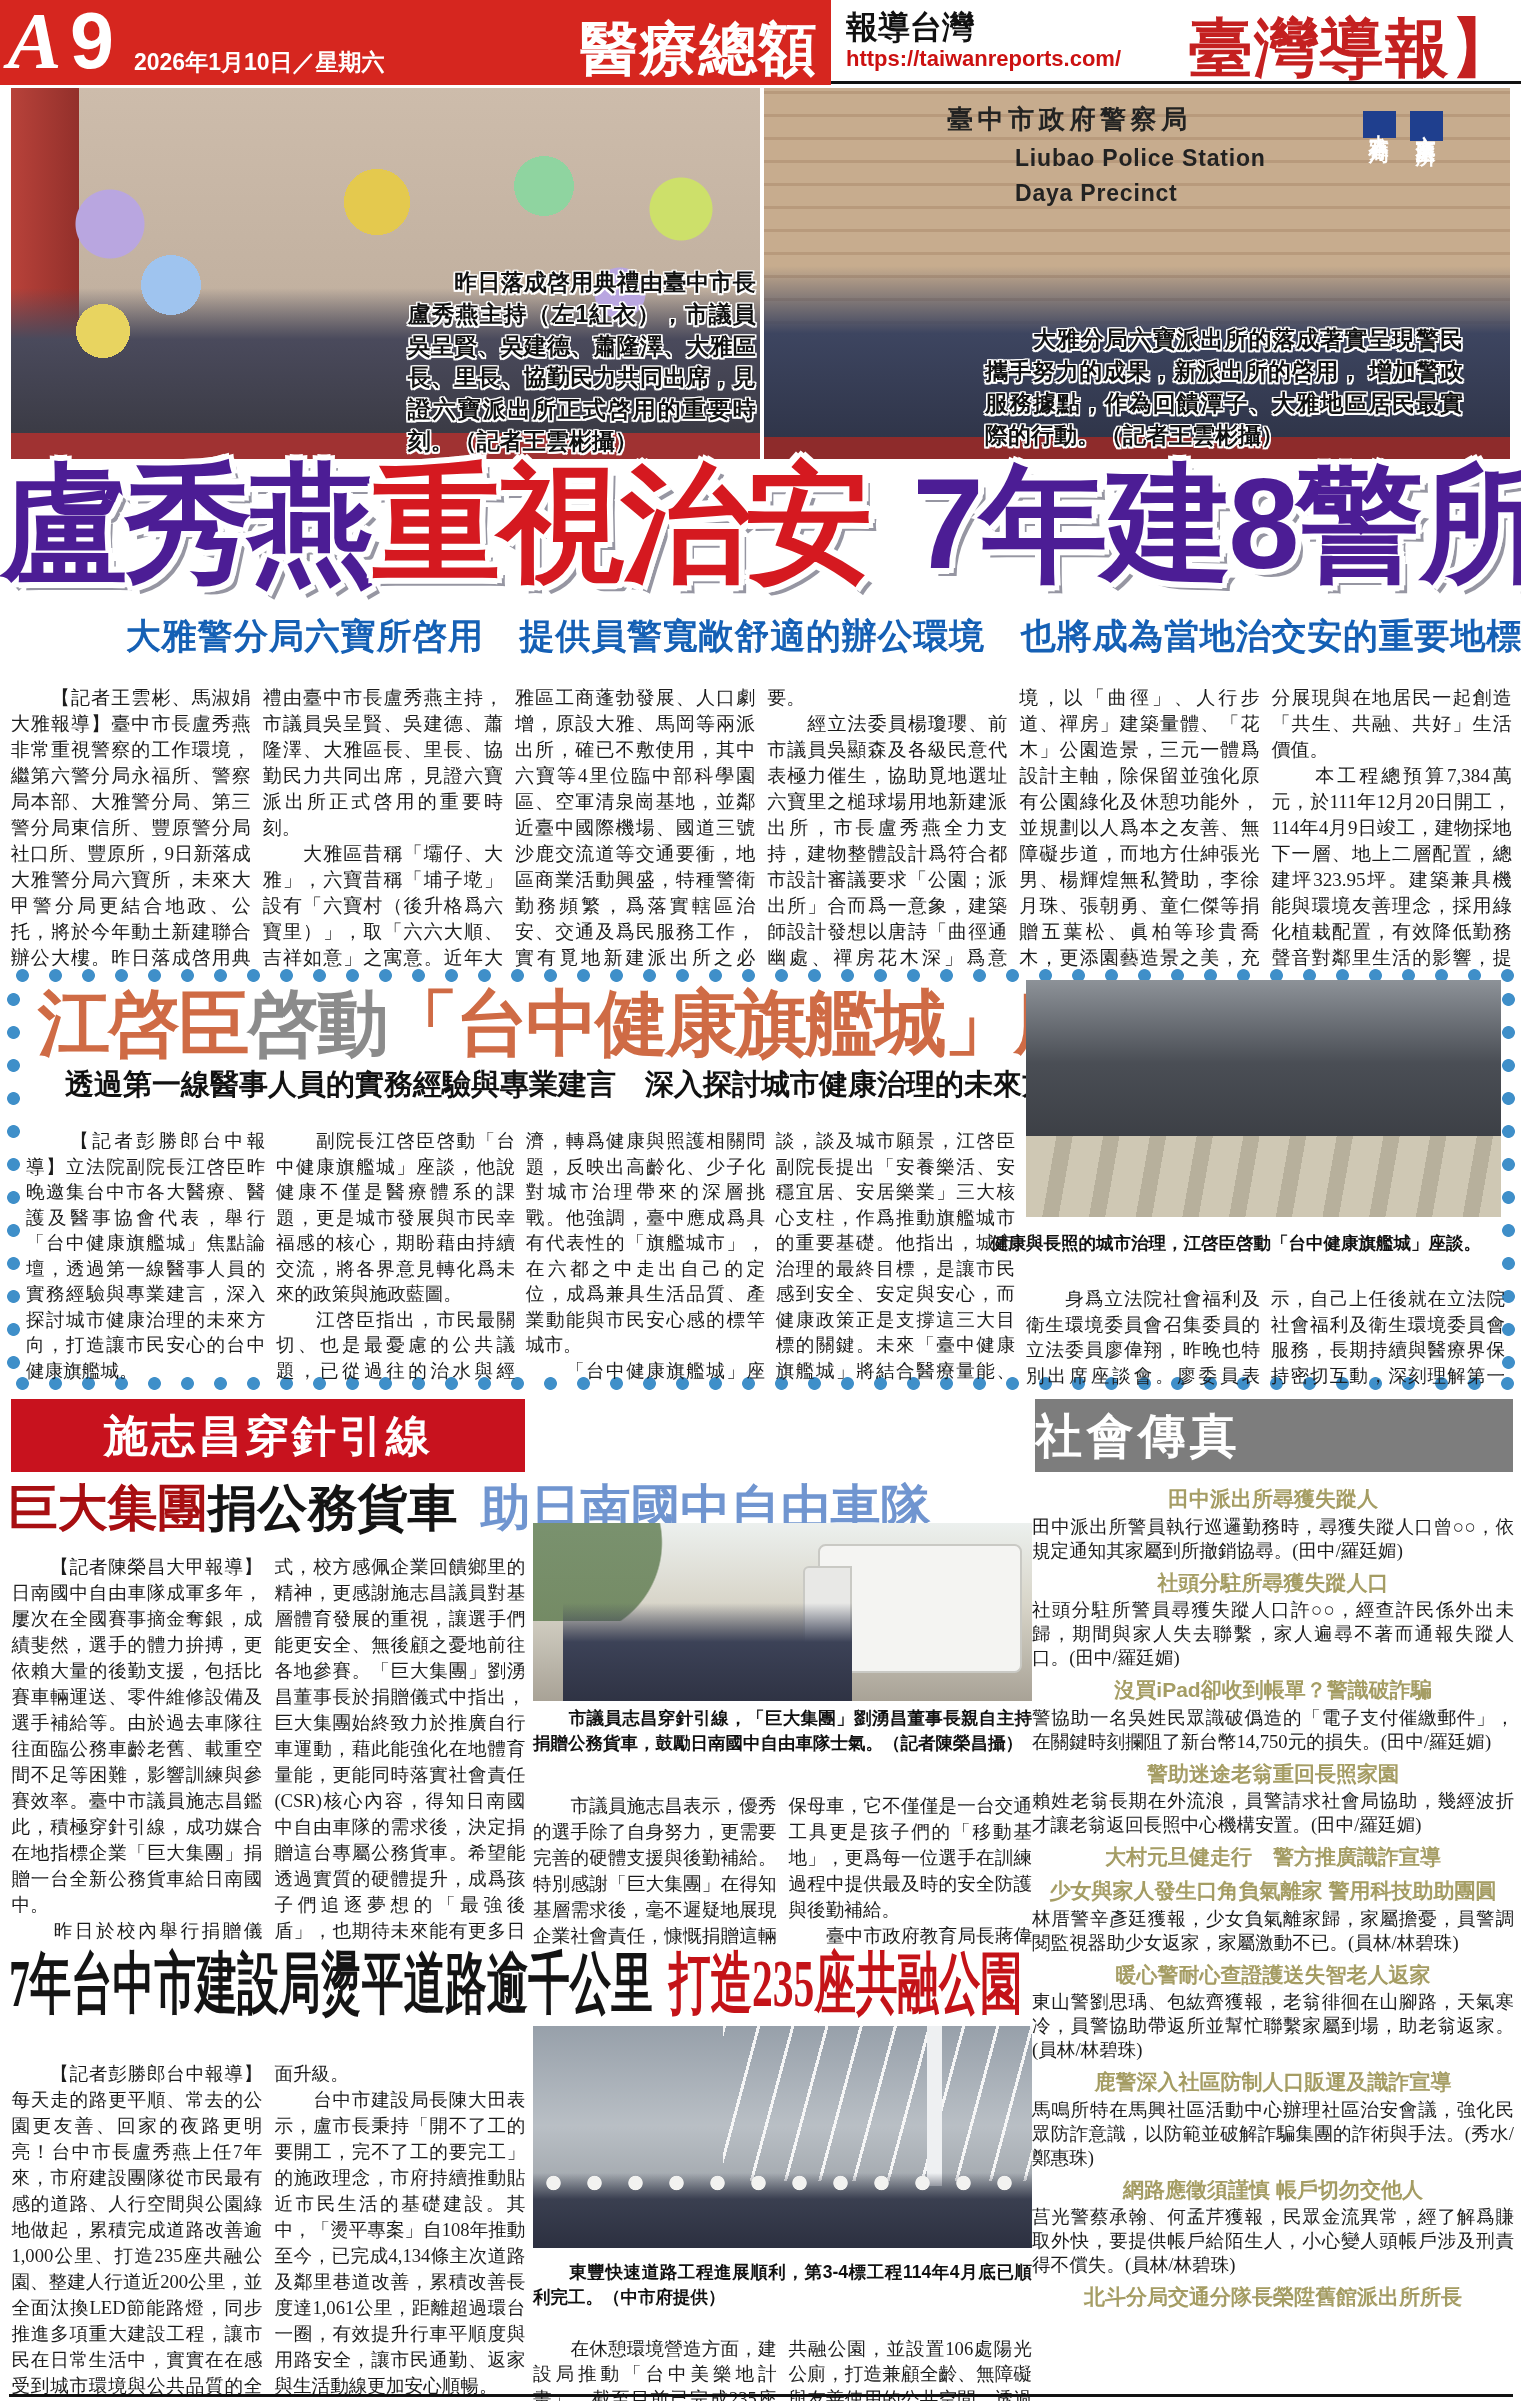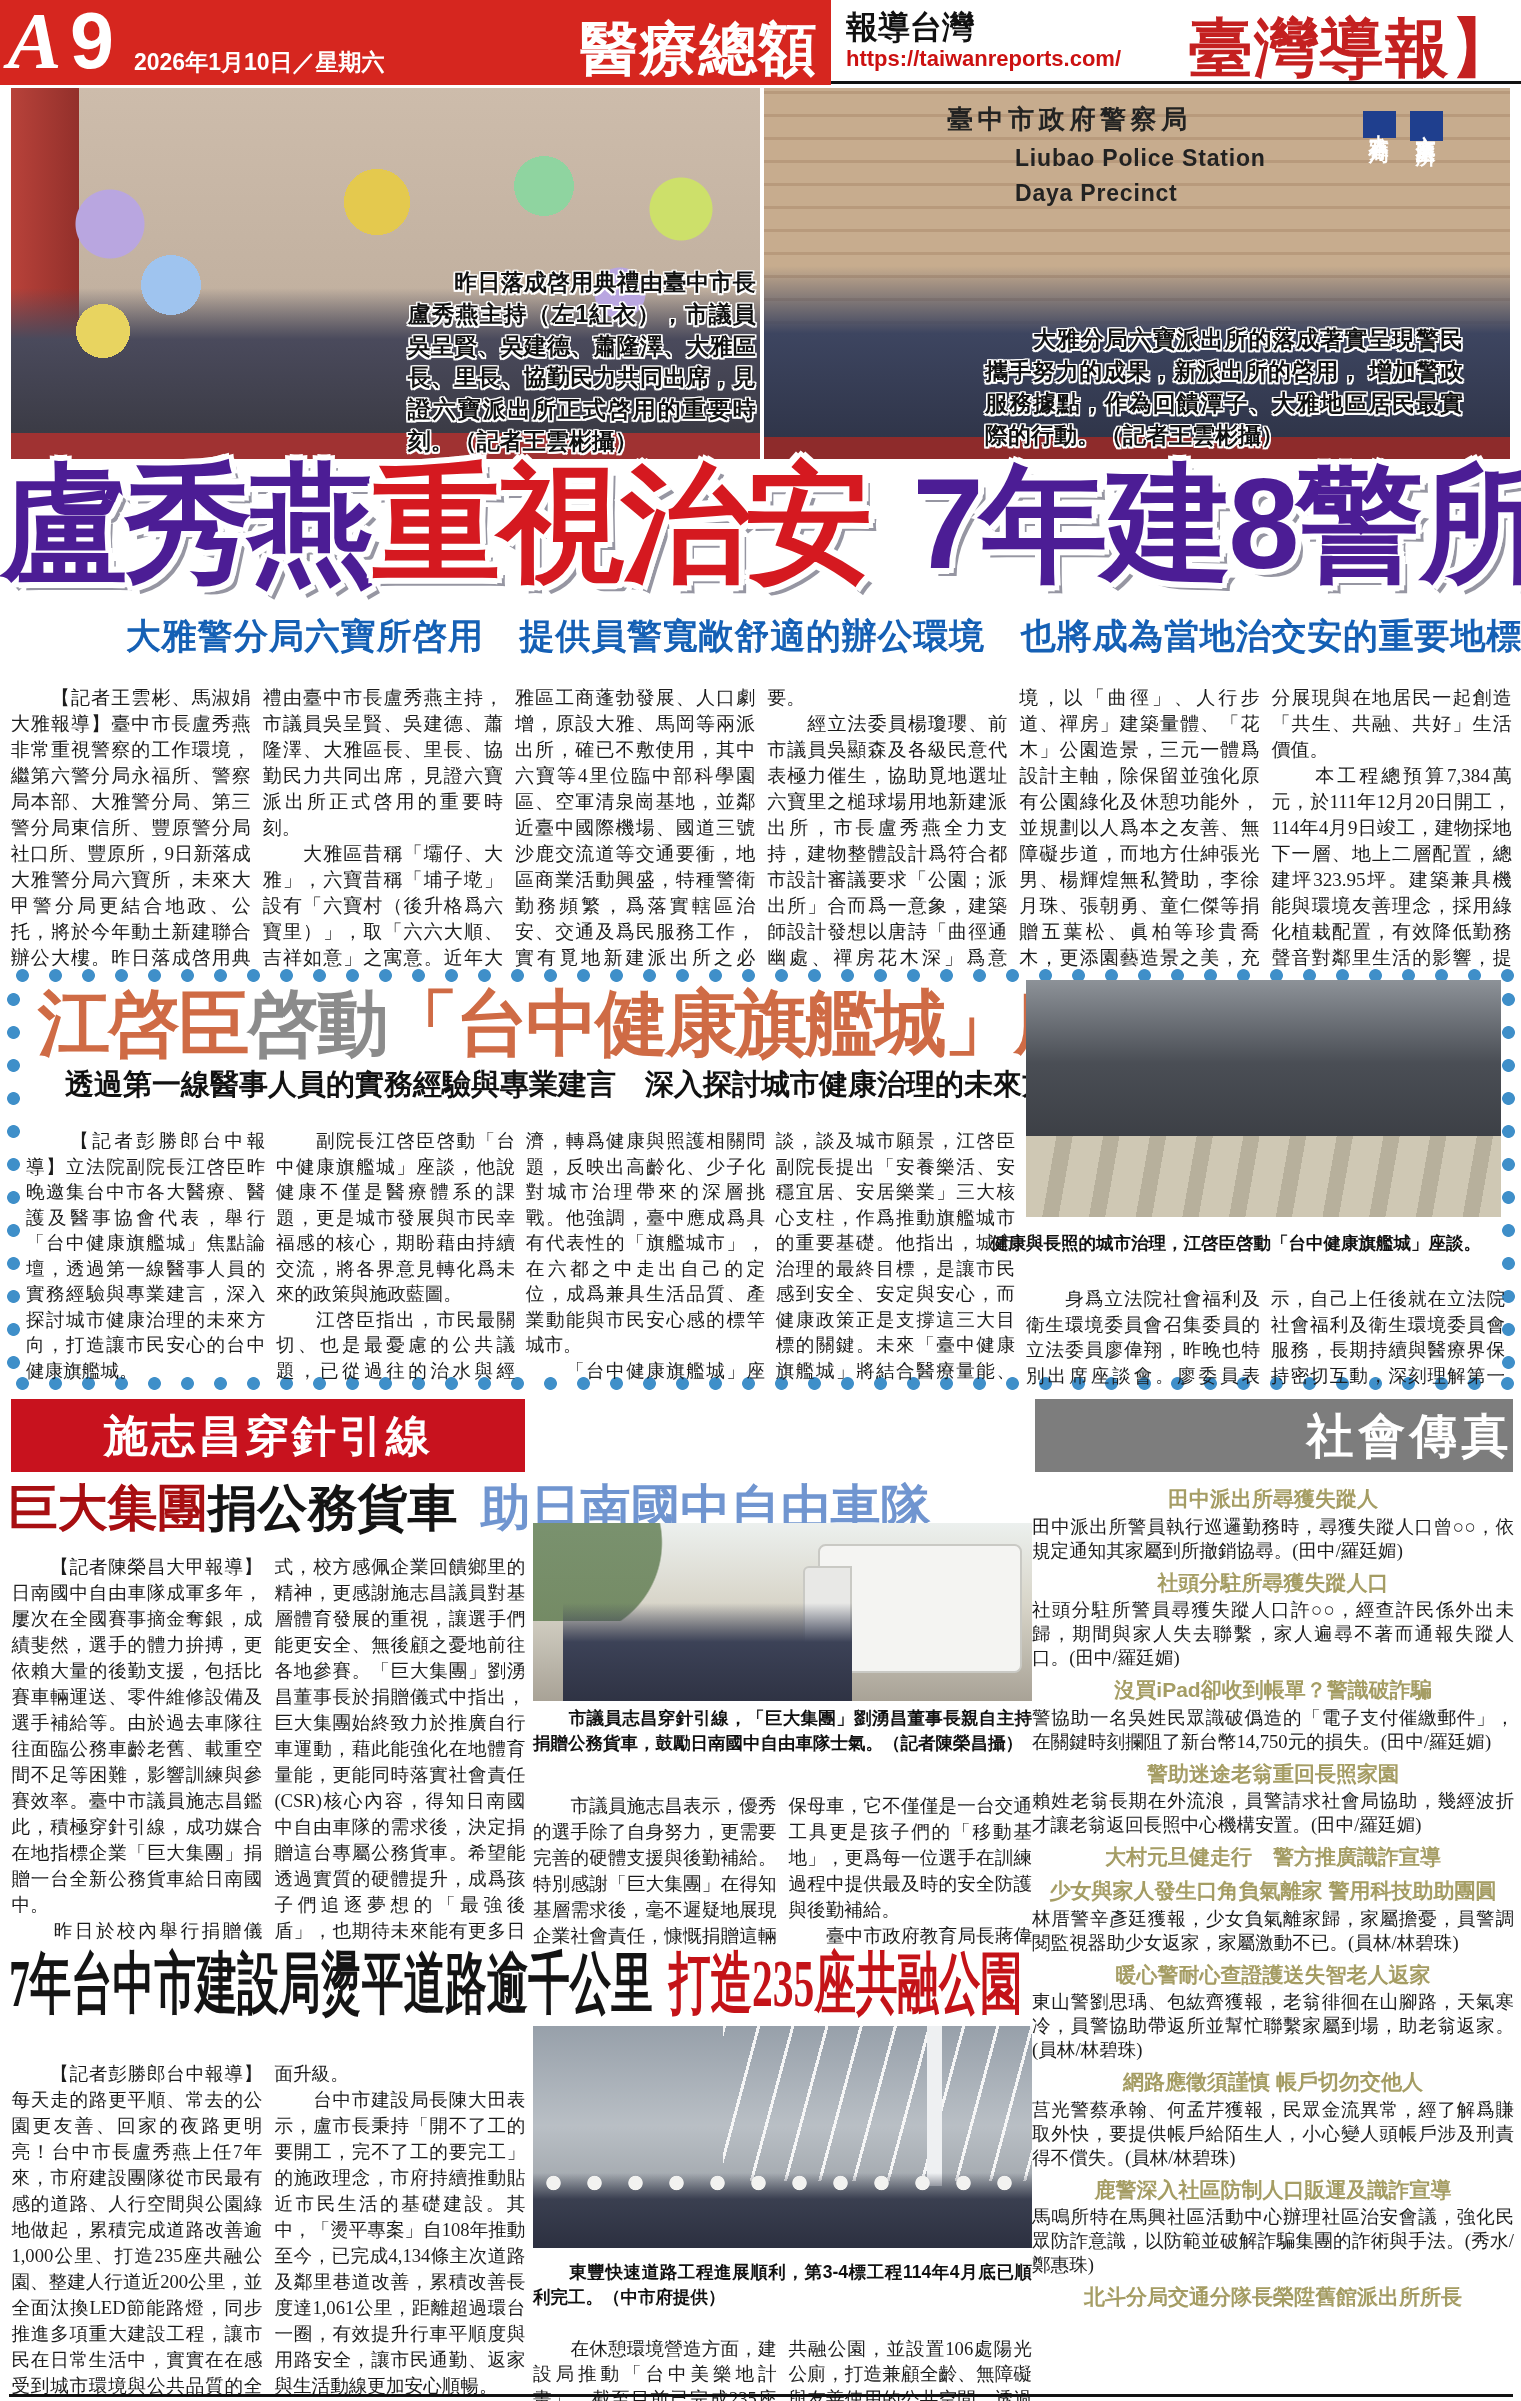--- a/index.html
+++ b/index.html
@@ -84,21 +84,21 @@
   .photo3t{left:533px;top:1523px;width:499px;height:178px;background:linear-gradient(180deg,#ecf0ee 0%,#d8d5c9 45%,#a8a296 100%);}
   .p3t-tree{left:0;top:0;width:34%;height:55%;background:radial-gradient(circle at 20% 20%,#5d7a4e 0 60%,rgba(0,0,0,0) 61%);opacity:.8;}
   .p3t-truck{right:2%;top:12%;width:40%;height:70%;background:#f4f4f2;border:2.3px solid #c9c9c4;border-radius:7.6px;}
   .p3t-cab{right:36%;top:24%;width:9%;height:56%;background:#e8e8e6;border:2.3px solid #c9c9c4;border-radius:6px 0 0 6px;}
   .p3t-people{left:6%;bottom:0;width:58%;height:55%;background:linear-gradient(180deg,rgba(50,55,75,0) 0,#3c4257 40%,#2f3344 100%);}
   .cap3{left:533px;top:1706px;width:499px;font-family:"Liberation Sans",sans-serif;font-weight:700;font-size:17.5px;line-height:1.45;color:#111;text-align:justify;}
   .body3R{left:533px;top:1773px;width:499px;height:160px;column-count:2;column-gap:12px;font-size:18.6px;line-height:26px;}
 
   
   .bannerSH{left:1035px;top:1399px;width:478px;height:73px;background:#7d7d7d;color:#fff;
-    font-family:"Liberation Sans",sans-serif;font-weight:900;font-size:47px;text-align:right;line-height:73px;letter-spacing:4.6px;}
+    font-family:"Liberation Sans",sans-serif;font-weight:900;font-size:47px;text-align:left;line-height:73px;letter-spacing:4.6px;}
   .sh-list{left:1032px;top:1479px;width:482px;height:910px;overflow:hidden;}
   .sh-h{font-family:"Liberation Sans",sans-serif;font-weight:700;font-size:21px;color:#a59d64;text-align:center;margin:6px 0 1.5px 0;}
   .sh-b{font-size:18.6px;line-height:24px;text-align:justify;color:#1c1c1c;}
 
   
   .h4-line{left:9px;top:1945px;width:1023px;font-weight:900;font-size:67px;line-height:76px;white-space:nowrap;
     font-family:"Liberation Serif",serif;transform:scaleX(.62);transform-origin:left center;}
   .h4-black{color:#141414;} .h4-red{color:#c41318;margin-left:26px;}
   .body4L{left:11.4px;top:2041px;width:514px;height:348px;column-count:2;column-gap:12px;font-size:18.6px;line-height:26px;}
   .photo4b{left:533px;top:2026px;width:499px;height:222px;background:linear-gradient(180deg,#97a0aa 0%,#b9bfc5 45%,#8c9196 100%);}
@@ -215,26 +215,26 @@
       </div>
     <div class="sh-item">
         <div class="sh-h">少女與家人發生口角負氣離家 警用科技助助團圓</div>
         <div class="sh-b">林厝警辛彥廷獲報，少女負氣離家歸，家屬擔憂，員警調閱監視器助少女返家，家屬激動不已。(員林/林碧珠)</div>
       </div>
     <div class="sh-item">
         <div class="sh-h">暖心警耐心查證護送失智老人返家</div>
         <div class="sh-b">東山警劉思瑀、包紘齊獲報，老翁徘徊在山腳路，天氣寒冷，員警協助帶返所並幫忙聯繫家屬到場，助老翁返家。(員林/林碧珠)</div>
       </div>
     <div class="sh-item">
+        <div class="sh-h">鹿警深入社區防制人口販運及識詐宣導</div>
+        <div class="sh-b">馬鳴所特在馬興社區活動中心辦理社區治安會議，強化民眾防詐意識，以防範並破解詐騙集團的詐術與手法。(秀水/鄭惠珠)</div>
+      </div>
+    <div class="sh-item">
         <div class="sh-h">網路應徵須謹慎 帳戶切勿交他人</div>
         <div class="sh-b">莒光警蔡承翰、何孟芹獲報，民眾金流異常，經了解爲賺取外快，要提供帳戶給陌生人，小心變人頭帳戶涉及刑責得不償失。(員林/林碧珠)</div>
-      </div>
-    <div class="sh-item">
-        <div class="sh-h">鹿警深入社區防制人口販運及識詐宣導</div>
-        <div class="sh-b">馬鳴所特在馬興社區活動中心辦理社區治安會議，強化民眾防詐意識，以防範並破解詐騙集團的詐術與手法。(秀水/鄭惠珠)</div>
       </div>
     <div class="sh-item">
         <div class="sh-h">北斗分局交通分隊長榮陞舊館派出所所長</div>
       </div>
 
   </div>
 
   <div class="abs h4-line">
     <span class="h4-black">7年台中市建設局燙平道路逾千公里</span><span class="h4-red">打造235座共融公園</span>
   </div>

